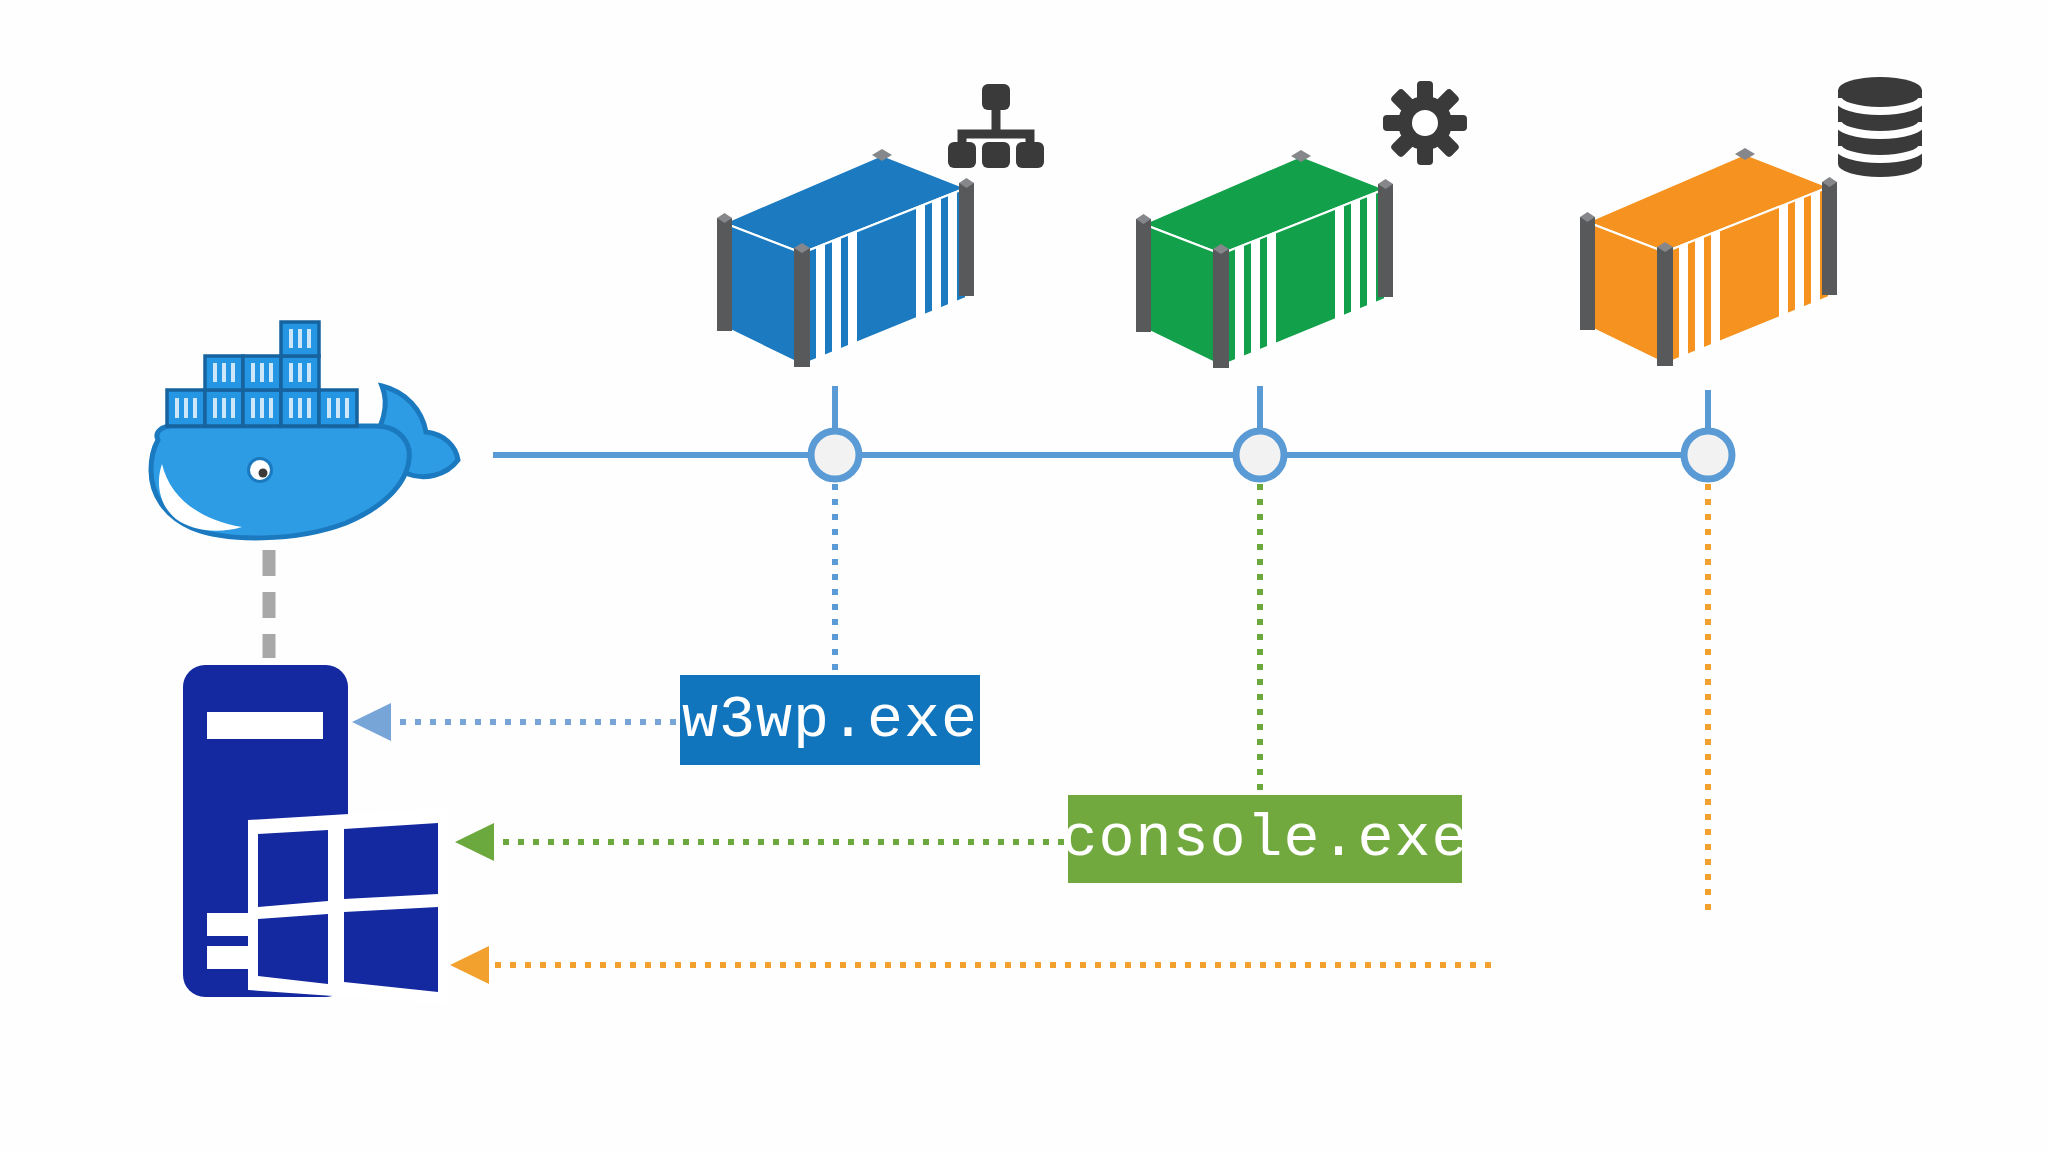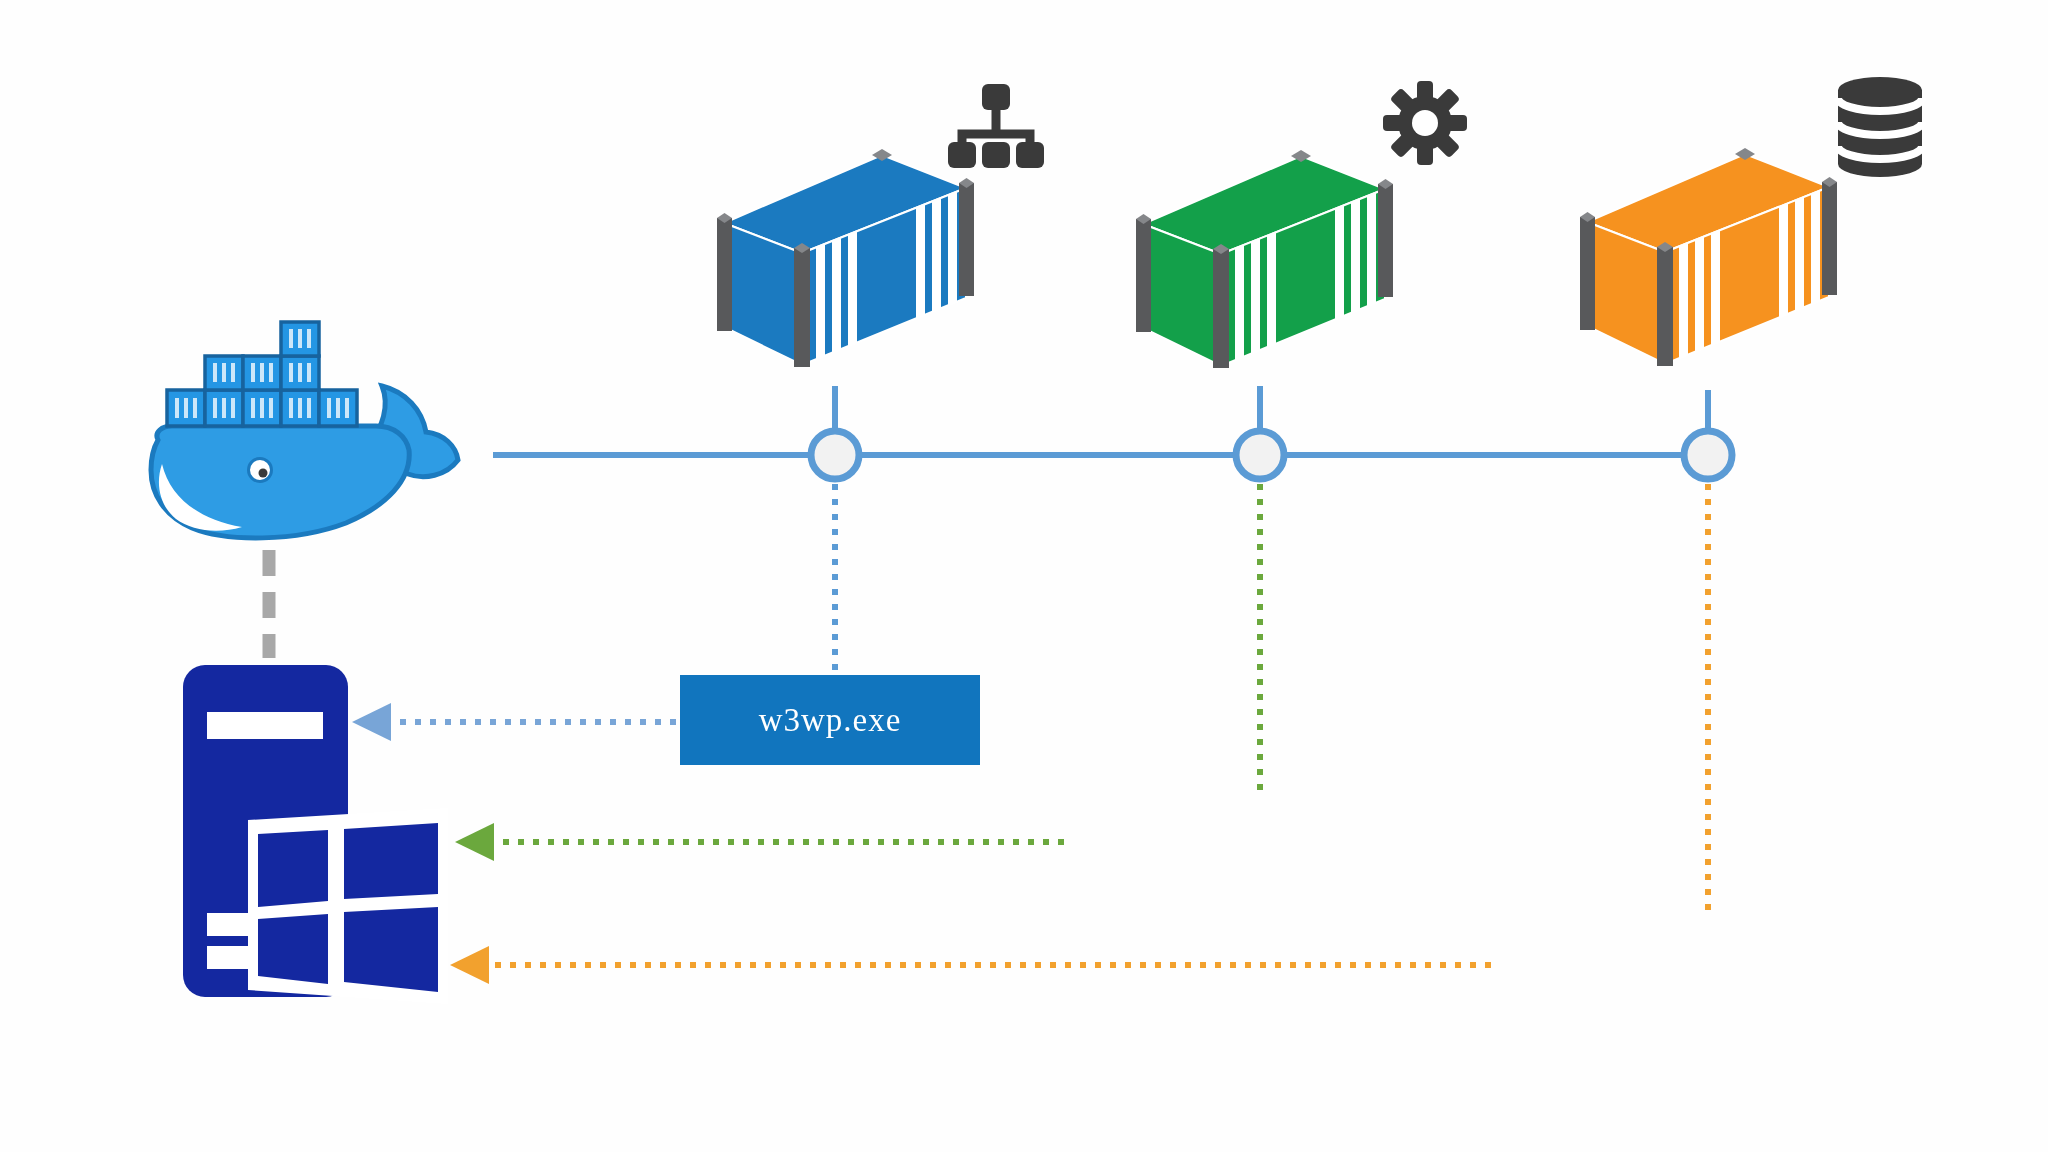--- a/index.html
+++ b/index.html
@@ -28,22 +28,22 @@
   .dot-green    {stroke:var(--dot-green,#6BA83D);}
   .dot-orange   {stroke:var(--dot-orange,#F2A12E);}
   .arrow-blue-line{stroke:var(--arrow-blue,#78A5D7);}
   .dotted       {stroke-width:6;stroke-dasharray:6 9;fill:none;}
   .navy         {fill:var(--server-navy,#1428A0);}
   .dash-gray    {stroke:var(--dash-gray,#A8A8A8);stroke-width:13;stroke-dasharray:26 16;fill:none;}
 
   .label{
     position:absolute;display:flex;align-items:center;justify-content:center;
     color:var(--label-text,#FFFFFF);
-    font-family:Liberation Serif, serif;
-    font-size:33px;letter-spacing:1px;text-align:right;
+    font-family:Liberation Mono, monospace;
+    font-size:60px;letter-spacing:1px;text-align:right;
   }
   #label-w3wp    {left:680px; top:675px; width:300px;height:90px;background:var(--label-blue,#1175BE);}
   #label-console {left:1068px;top:795px; width:394px;height:88px;background:var(--label-green,#72A93F);}
   #label-sqlservr{left:1495px;top:920px; width:430px;height:88px;background:var(--label-orange,#F89C41);}
 </style>
 </head>
 <body>
 
 <div class="stage">
 
@@ -174,13 +174,14 @@
       <circle cx="43" cy="43" r="13" fill="#fff"></circle>
     </g>
 
     <g class="icon-dark" transform="translate(1836,74)">
       <path d="M2 16 a42 13 0 0 1 84 0 v74 a42 13 0 0 1 -84 0 z"></path>
       <path d="M2 24 a42 13 0 0 0 84 0 M2 48 a42 13 0 0 0 84 0 M2 72 a42 13 0 0 0 84 0" stroke="#fff" stroke-width="8" fill="none"></path>
     </g>
   </svg>
 
   <div class="label" id="label-w3wp">w3wp.exe</div>
+  <div class="label" id="label-console">console.exe</div>
 </div>
 
 </body></html>

